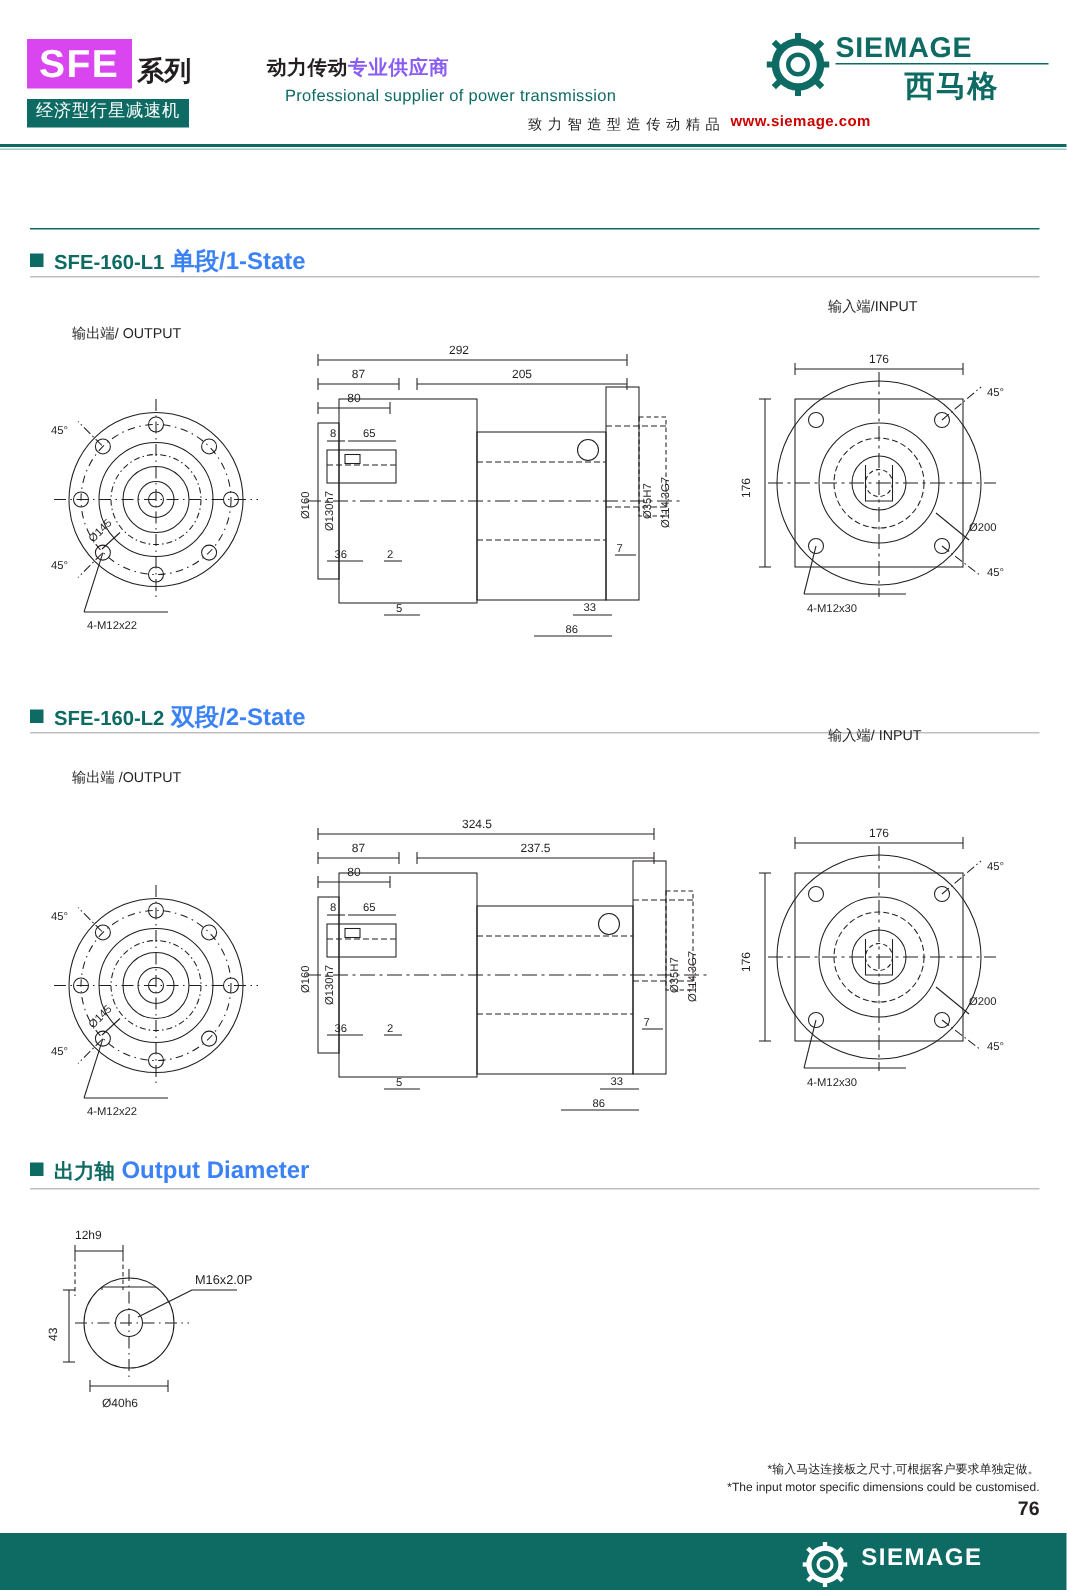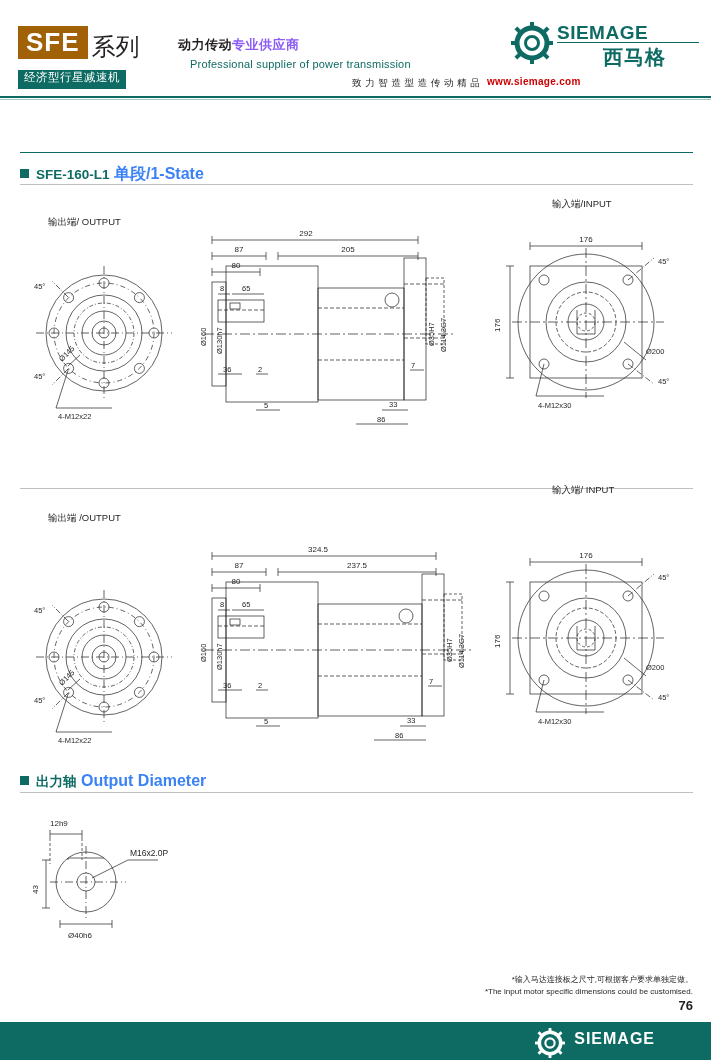--- a/index.html
+++ b/index.html
@@ -10,25 +10,25 @@
     color:#231f20;
     position:relative;
     overflow:hidden;
   }
   .page{position:relative;width:711px;height:1060px;}
 
   
   .header{position:absolute;left:0;top:0;width:711px;height:108px;}
   .hdr-left{position:absolute;left:18px;top:26px;width:140px;}
   .sfe-badge{
-    background:#a16207;color:#fff;display:inline-block;
+    background:#d946ef;color:#fff;display:inline-block;
     padding:3px 8px 4px 8px;font-size:26px;font-weight:bold;
     letter-spacing:1px;line-height:1;
   }
-  .sfe-xi{display:inline-block;font-size:24px;font-weight:normal;color:#231f20;margin-left:4px;vertical-align:middle;}
+  .sfe-xi{display:inline-block;font-size:18px;font-weight:bold;color:#231f20;margin-left:4px;vertical-align:middle;}
   .hdr-sub{
     margin-top:7px;background:#0e6b63;color:#fff;font-size:11.5px;
     padding:0 6px 4px 6px;display:inline-block;letter-spacing:0.5px;
   }
   .hdr-mid{position:absolute;left:178px;top:36px;}
   .hdr-mid .cn{font-size:13px;font-weight:bold;color:#231f20;letter-spacing:0.5px;}
   .hdr-mid .cn .green{color:#8b5cf6;}
   .hdr-mid .en{font-size:11px;color:#0e6b63;margin-top:4px;letter-spacing:0.2px;padding-left:12px;}
   .hdr-tagline{position:absolute;left:352px;top:77px;font-size:9.5px;color:#231f20;letter-spacing:0.5px;}
   .hdr-url{position:absolute;left:487px;top:76px;font-size:10px;color:#cc0000;font-weight:bold;letter-spacing:0.3px;}
@@ -265,20 +265,23 @@
       </g>
       <text x="100" y="10" font-size="8" text-anchor="middle">176</text>
       <text x="10" y="96" font-size="8" transform="rotate(-90 14 96)">176</text>
       <text x="172" y="32" font-size="7.5">45°</text>
       <text x="172" y="152" font-size="7.5">45°</text>
       <text x="160" y="122" font-size="7.5">Ø200</text>
       <text x="52" y="176" font-size="7.5">4-M12x30</text>
     </svg>
   </div>
 
+  <div class="sec" style="top:468px;">
+    <span class="sq"></span><span class="m">SFE-160-L2</span>&nbsp;<span class="s">双段/2-State</span>
+  </div>
   <div class="sec-rule" style="top:488px;"></div>
 
   <div class="lbl" style="left:48px;top:512px;">输出端 /OUTPUT</div>
   <div class="lbl" style="left:552px;top:484px;">输入端/ INPUT</div>
 
   <div class="dwg" style="left:22px;top:582px;">
     <svg width="170" height="180" viewBox="0 0 170 180">
       <g fill="none" stroke="#231f20" stroke-width="0.7">
         <circle cx="82" cy="75" r="58"></circle>
         <circle cx="82" cy="75" r="50" stroke-dasharray="5,3,1,3"></circle>

